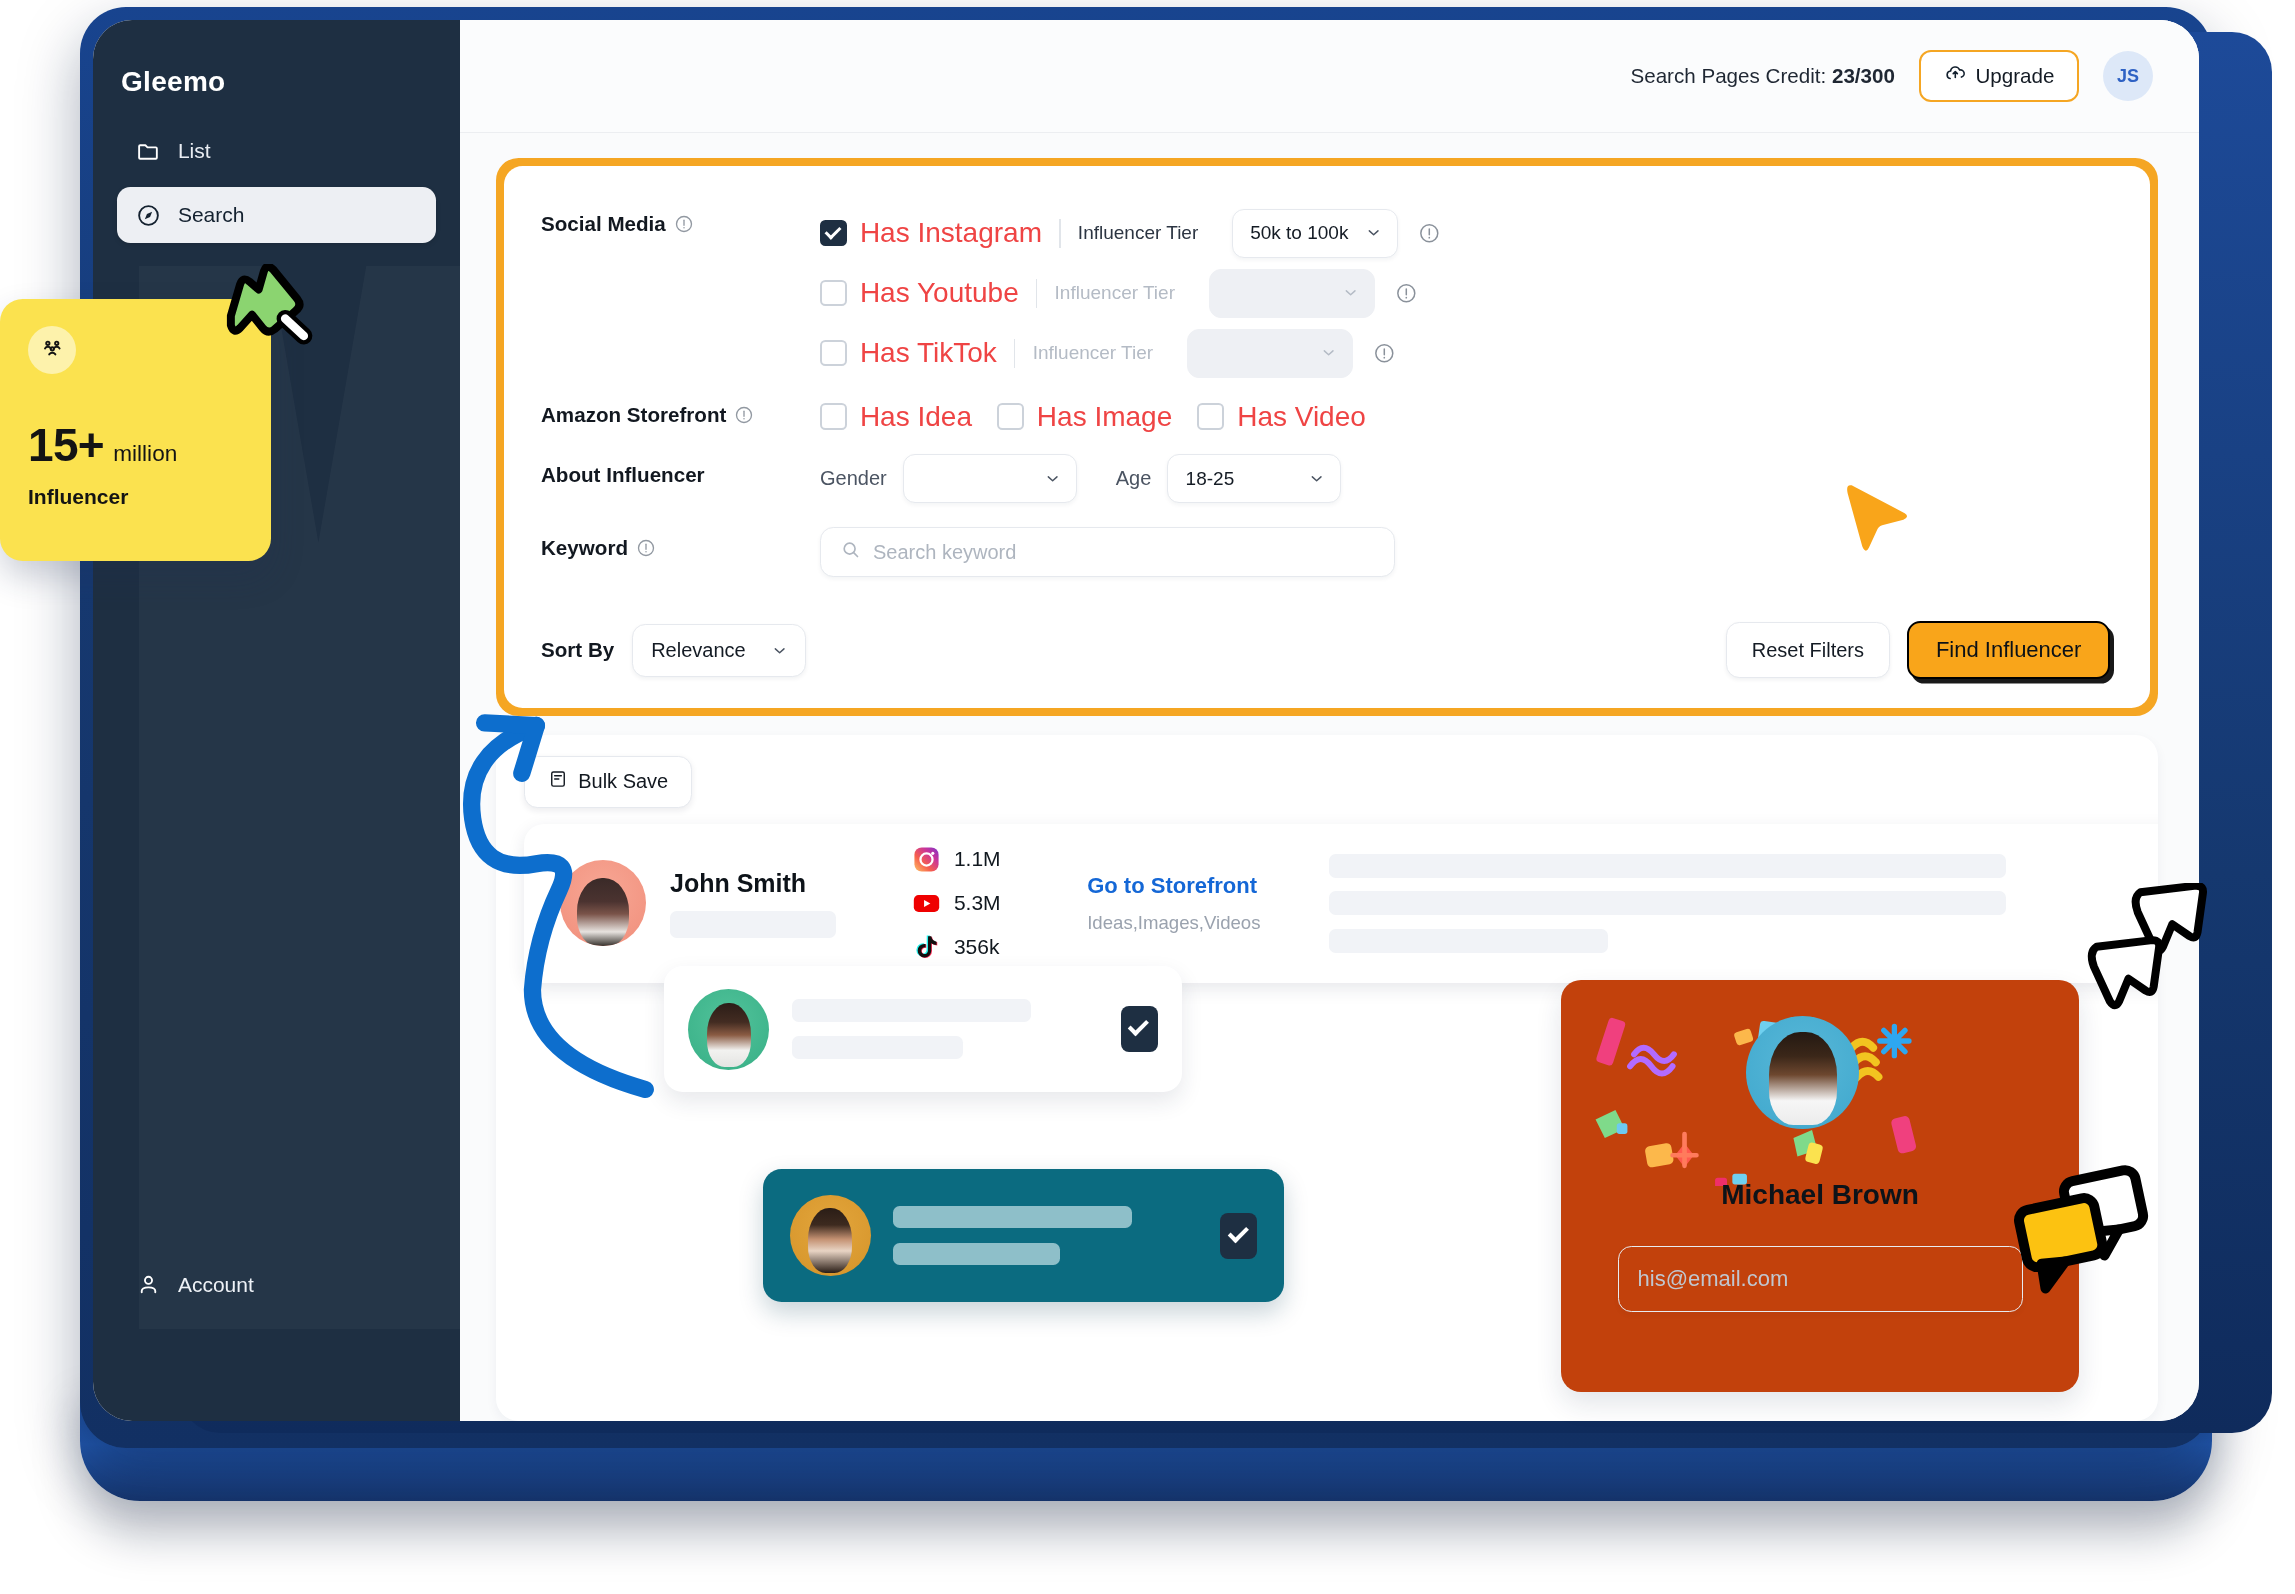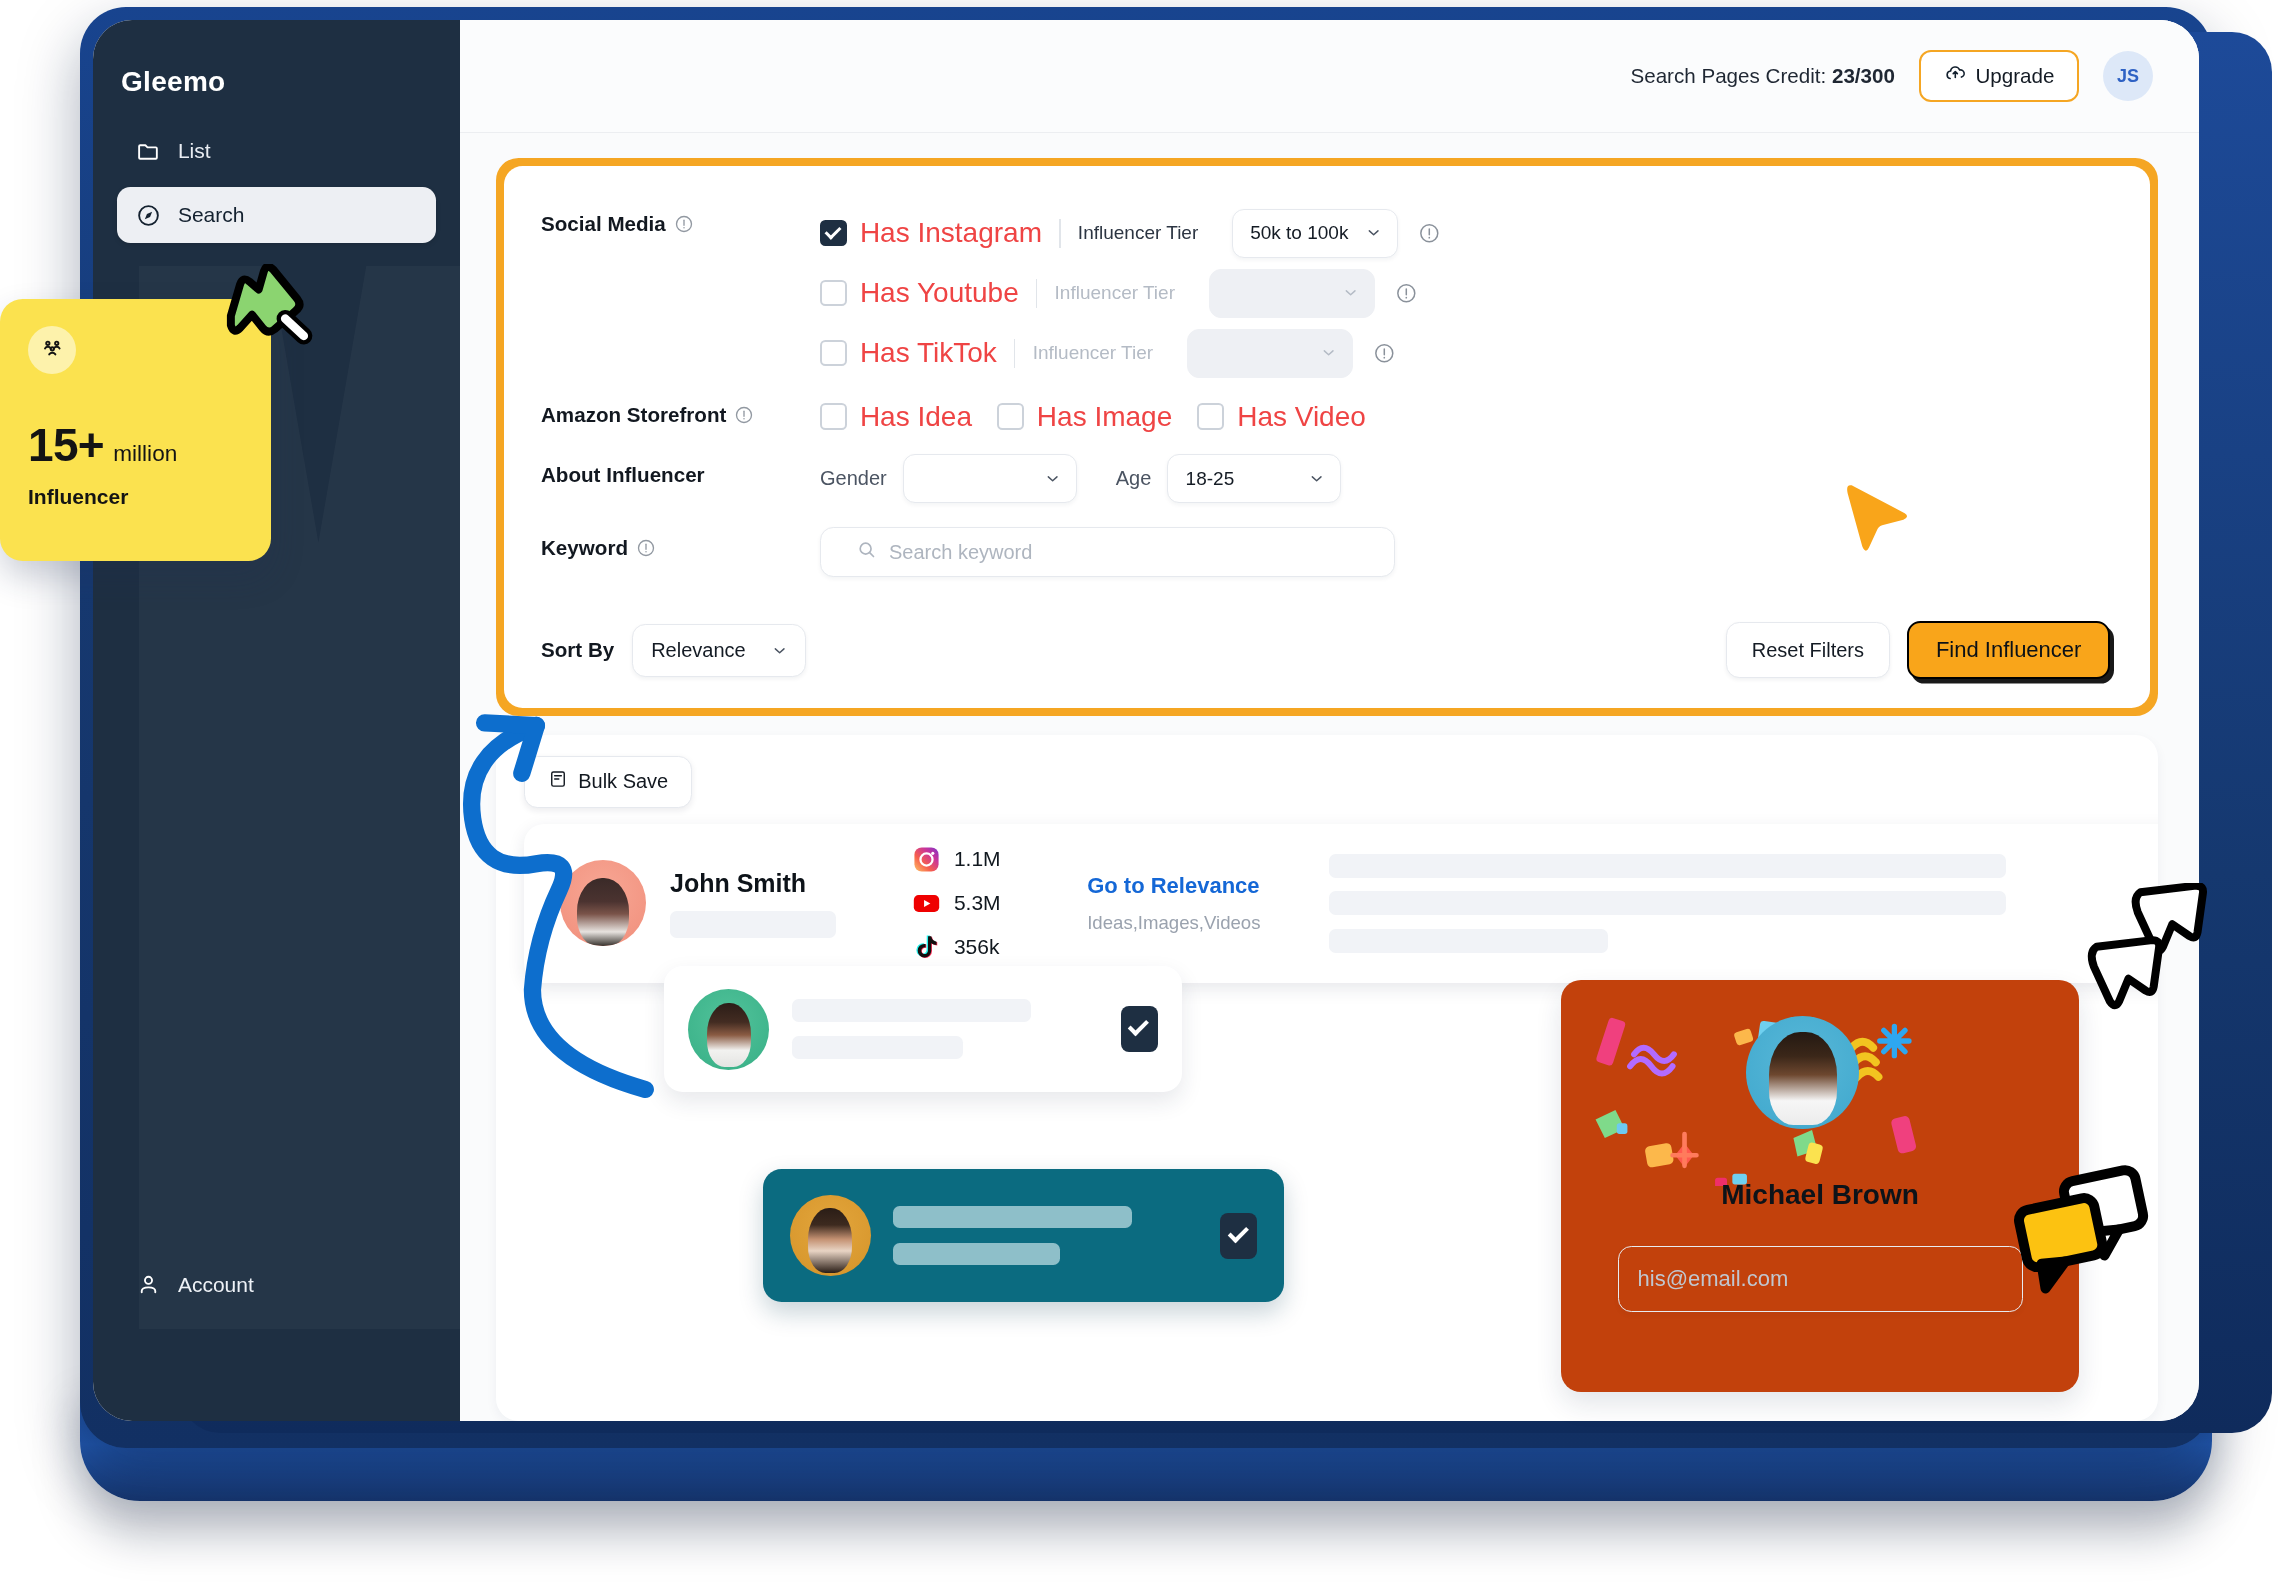--- a/index.html
+++ b/index.html
@@ -191,21 +191,21 @@
   .amz-item { display: flex; align-items: center; margin-right: 25px; }
 
   #about-row { margin-top: 14.6px; }
   .small-label { font-size: 20px; color: #4b5462; margin-right: 16px; }
 
   #keyword-row { margin-top: 24px; }
   #keyword-input {
     display: flex; align-items: center; gap: 12px;
     width: 575px; height: 50px;
     border-radius: 13.3px; border: 1.3px solid #e6e9ee; background: #fff;
-    padding: 0 35px; box-shadow: 0 2px 4px rgba(20,30,50,.05);
+    padding: 0 19px; box-shadow: 0 2px 4px rgba(20,30,50,.05);
     font-size: 20px; color: #aeb5bf;
   }
 
   #sortby-row {
     margin-top: 44px;
     display: flex; align-items: center;
   }
   #sortby-label { font-size: 20.6px; font-weight: 700; color: #121820; margin-right: 17.3px; }
   #sort-select {
     height: 53px; width: 174px;
@@ -684,21 +684,21 @@
                 <path d="M13.3 2.6h2.6a5.6 5.6 0 0 0 4.4 4.6v2.7a8 8 0 0 1-4.4-1.5v6.2a5.6 5.6 0 1 1-5.6-5.6c.3 0 .6 0 .9.1v2.8a2.8 2.8 0 1 0 2 2.7z" fill="#25f4ee" transform="translate(-1.1,-0.5)"></path>
                 <path d="M13.3 2.6h2.6a5.6 5.6 0 0 0 4.4 4.6v2.7a8 8 0 0 1-4.4-1.5v6.2a5.6 5.6 0 1 1-5.6-5.6c.3 0 .6 0 .9.1v2.8a2.8 2.8 0 1 0 2 2.7z" fill="#fe2c55" transform="translate(0.6,0.4)"></path>
                 <path d="M13.3 2.6h2.6a5.6 5.6 0 0 0 4.4 4.6v2.7a8 8 0 0 1-4.4-1.5v6.2a5.6 5.6 0 1 1-5.6-5.6c.3 0 .6 0 .9.1v2.8a2.8 2.8 0 1 0 2 2.7z" fill="#111"></path>
               </svg>
             </span>
             <span class="soc-val">356k</span>
           </div>
         </div>
 
         <div id="inf-store">
-          <a id="store-link">Go to Relevance</a>
+          <a id="store-link">Go to Storefront</a>
           <div id="store-sub">Ideas,Images,Videos</div>
         </div>
 
         <div id="inf-bars">
           <div class="bar" id="bar1"></div>
           <div class="bar" id="bar2"></div>
           <div class="bar" id="bar3"></div>
         </div>
 
       </div>

